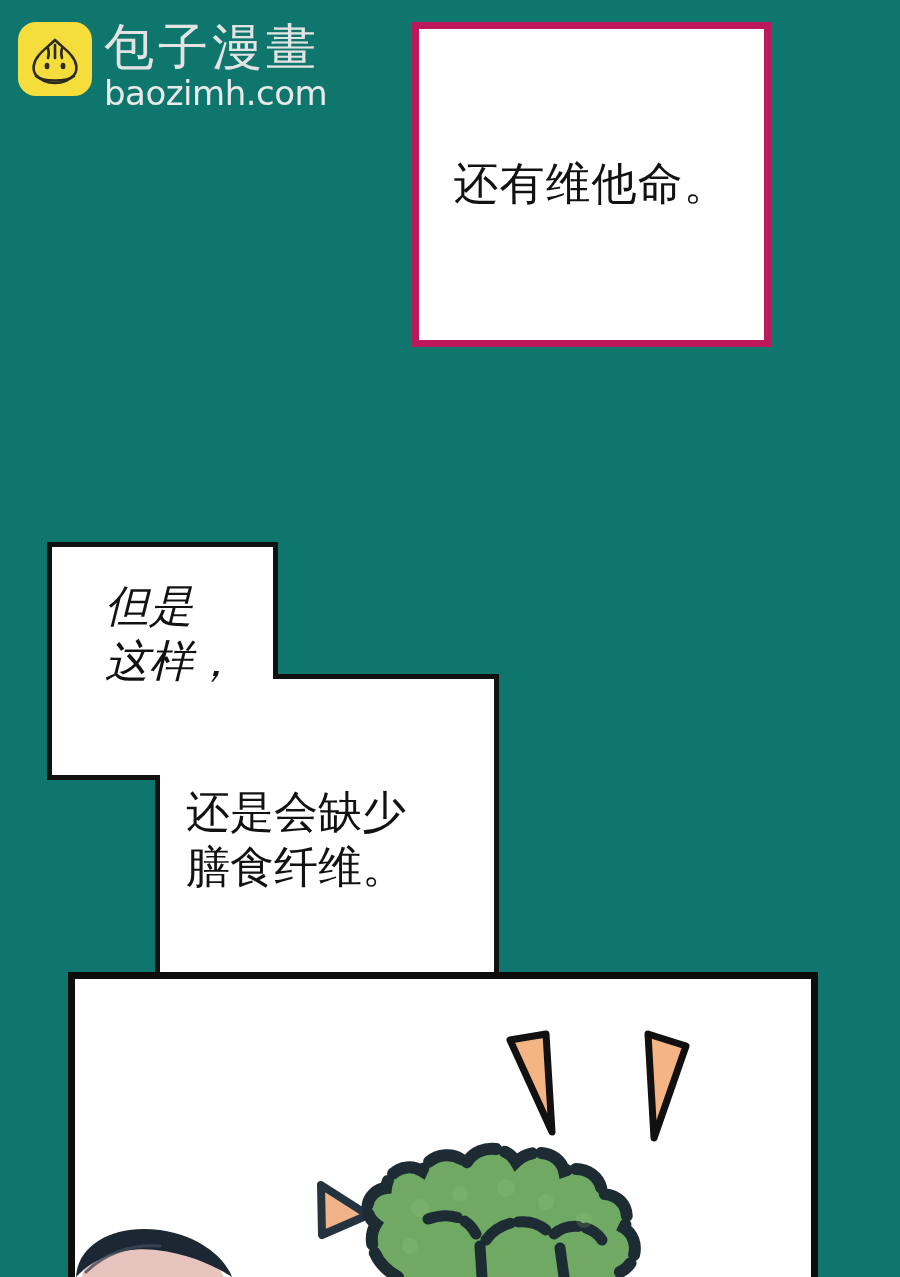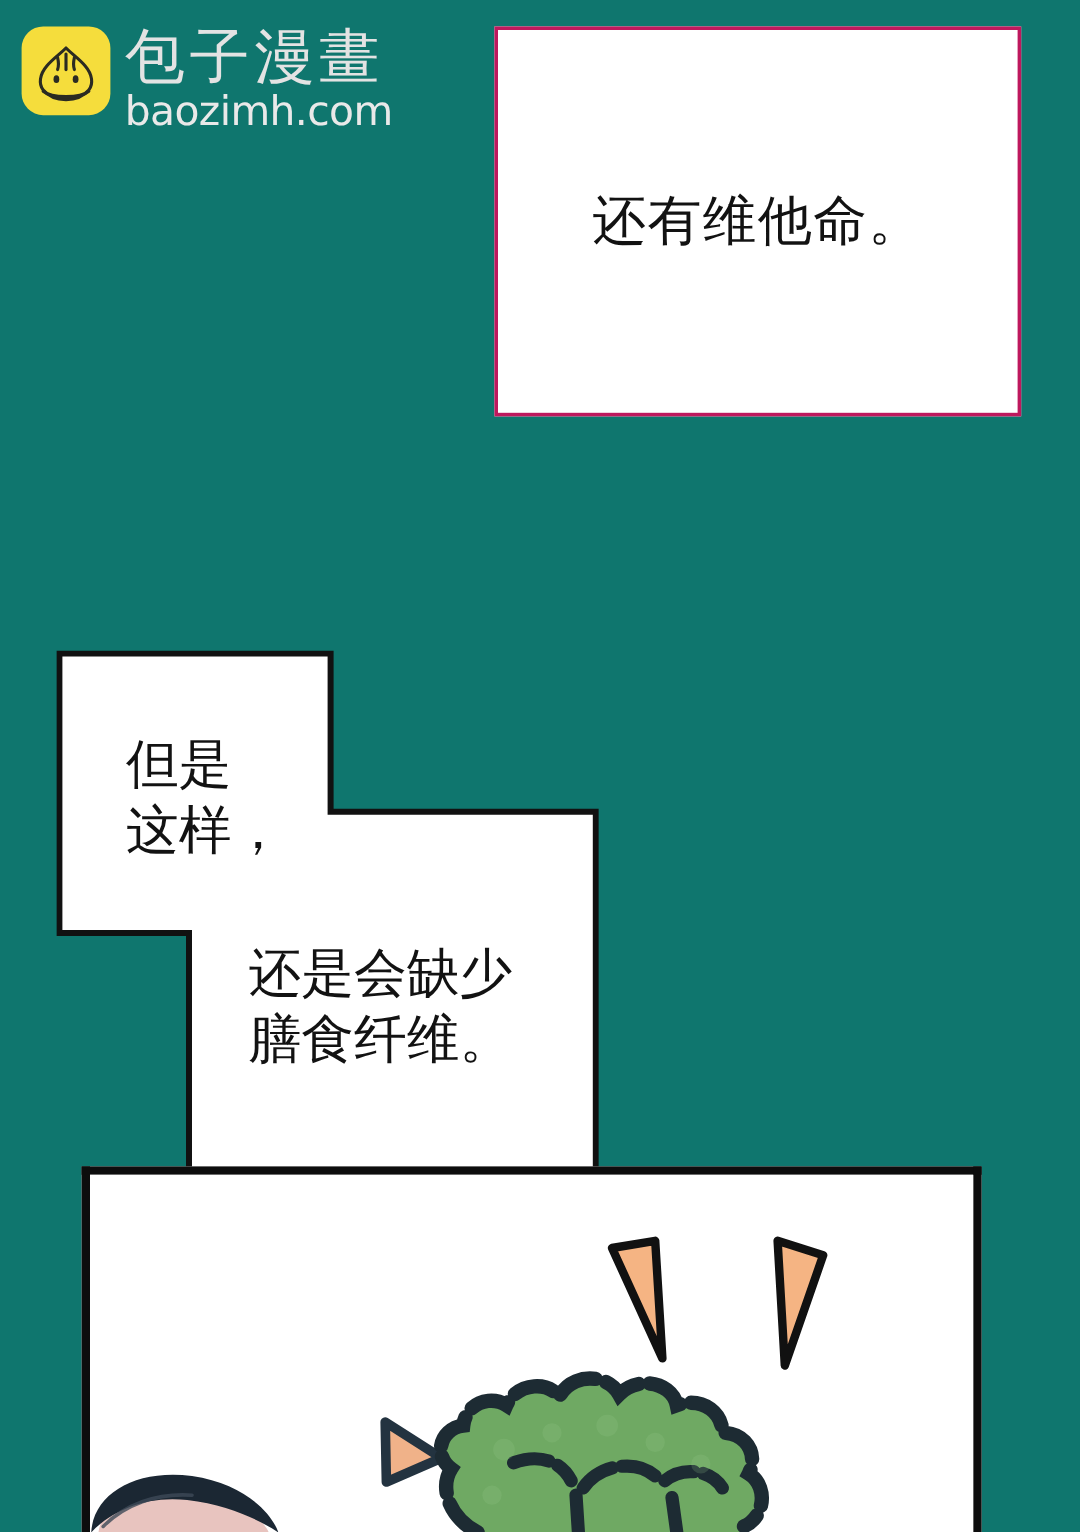--- a/index.html
+++ b/index.html
@@ -58,23 +58,23 @@
     font-weight: 400;
     margin-top: 2px;
     letter-spacing: -0.5px;
   }
 
   
   .panel-top {
     position: absolute;
     left: 412px;
     top: 22px;
-    width: 439px;
+    width: 359px;
     height: 325px;
-    border: 3px solid #be185d;
+    border: 7px solid #be185d;
     background: #ffffff;
     box-sizing: border-box;
     display: flex;
     align-items: center;
     justify-content: center;
   }
   .panel-top-text {
     font-family: "DejaVu Sans", "Liberation Sans", sans-serif;
     font-size: 45px;
     color: #121212;
@@ -93,30 +93,31 @@
   }
   .panel-step svg {
     position: absolute;
     left: 0;
     top: 0;
     display: block;
   }
   .step-line-a {
     position: absolute;
     left: 58px;
-    top: 68px;
+    top: 36px;
     font-family: "DejaVu Sans", "Liberation Sans", sans-serif;
     font-size: 44px;
     line-height: 1.25;
     color: #121212;
     white-space: pre;
+    font-style: italic;
   }
   .step-line-b {
     position: absolute;
-    left: 160px;
+    left: 139px;
     top: 242px;
     font-family: "DejaVu Sans", "Liberation Sans", sans-serif;
     font-size: 44px;
     line-height: 1.25;
     color: #121212;
     white-space: pre;
   }
 
   
   .panel-bottom {

